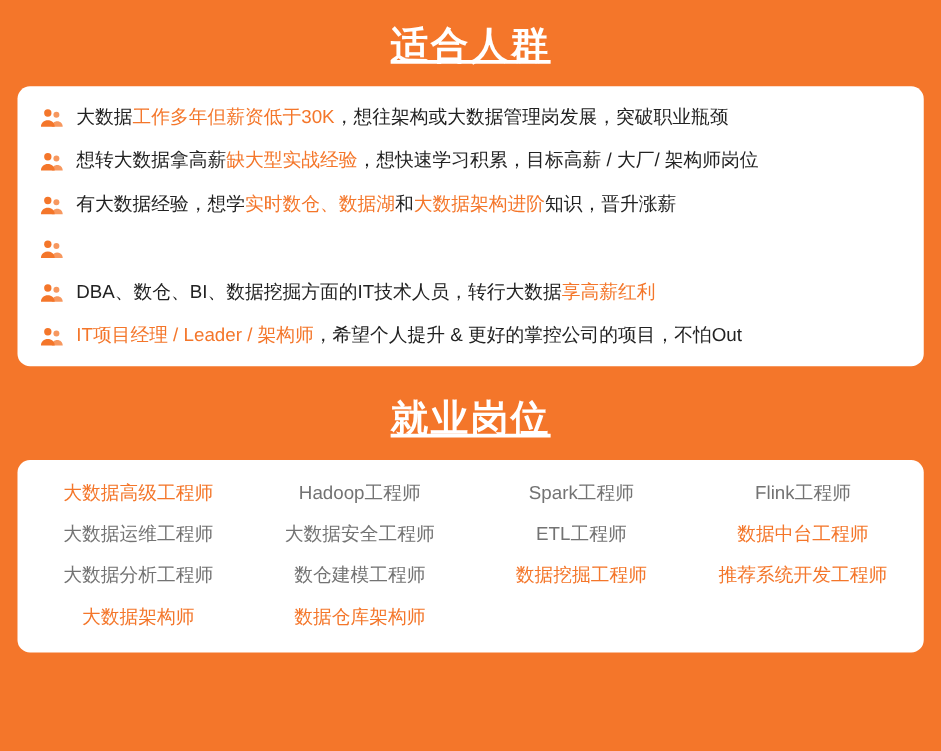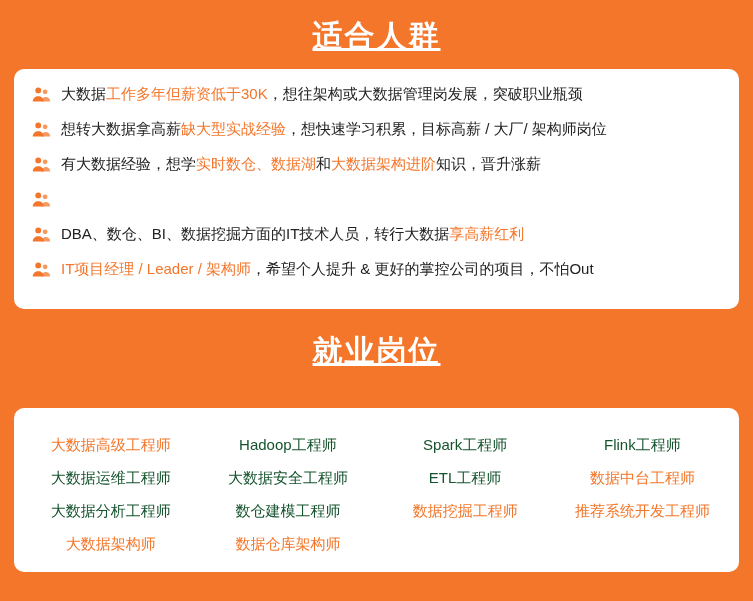--- a/index.html
+++ b/index.html
@@ -31,21 +31,21 @@
     text-decoration: underline;
   }
   .card {
     background: #ffffff;
     border-radius: 10px;
     margin: 0 14px;
     box-sizing: border-box;
   }
   
   .audience-card {
-    padding: 14px 16px 28px 16px;
+    padding: 14px 16px 12px 16px;
   }
   .audience-row {
     display: flex;
     align-items: flex-start;
     margin-bottom: 12px;
   }
   .audience-row:last-child {
     margin-bottom: 0;
   }
   .person-icon {
@@ -59,33 +59,32 @@
     font-size: 15px;
     line-height: 22px;
     color: #222222;
     white-space: nowrap;
   }
   .hl {
     color: #f4762a;
   }
   
   .jobs-card {
-    padding: 20px 8px 12px 8px;
-    margin-top: 24px;
+    padding: 10px 8px 12px 8px;
   }
   .jobs-grid {
     display: grid;
     grid-template-columns: repeat(4, 1fr);
     row-gap: 0px;
   }
   .job-cell {
     text-align: center;
     font-size: 15px;
     line-height: 33px;
-    color: #14532d;
+    color: #737373;
     white-space: nowrap;
   }
   .job-cell.orange {
     color: #f4762a;
   }
   .title-audience {
     padding-top: 16px;
   }
   .title-jobs {
     padding-top: 22px;

